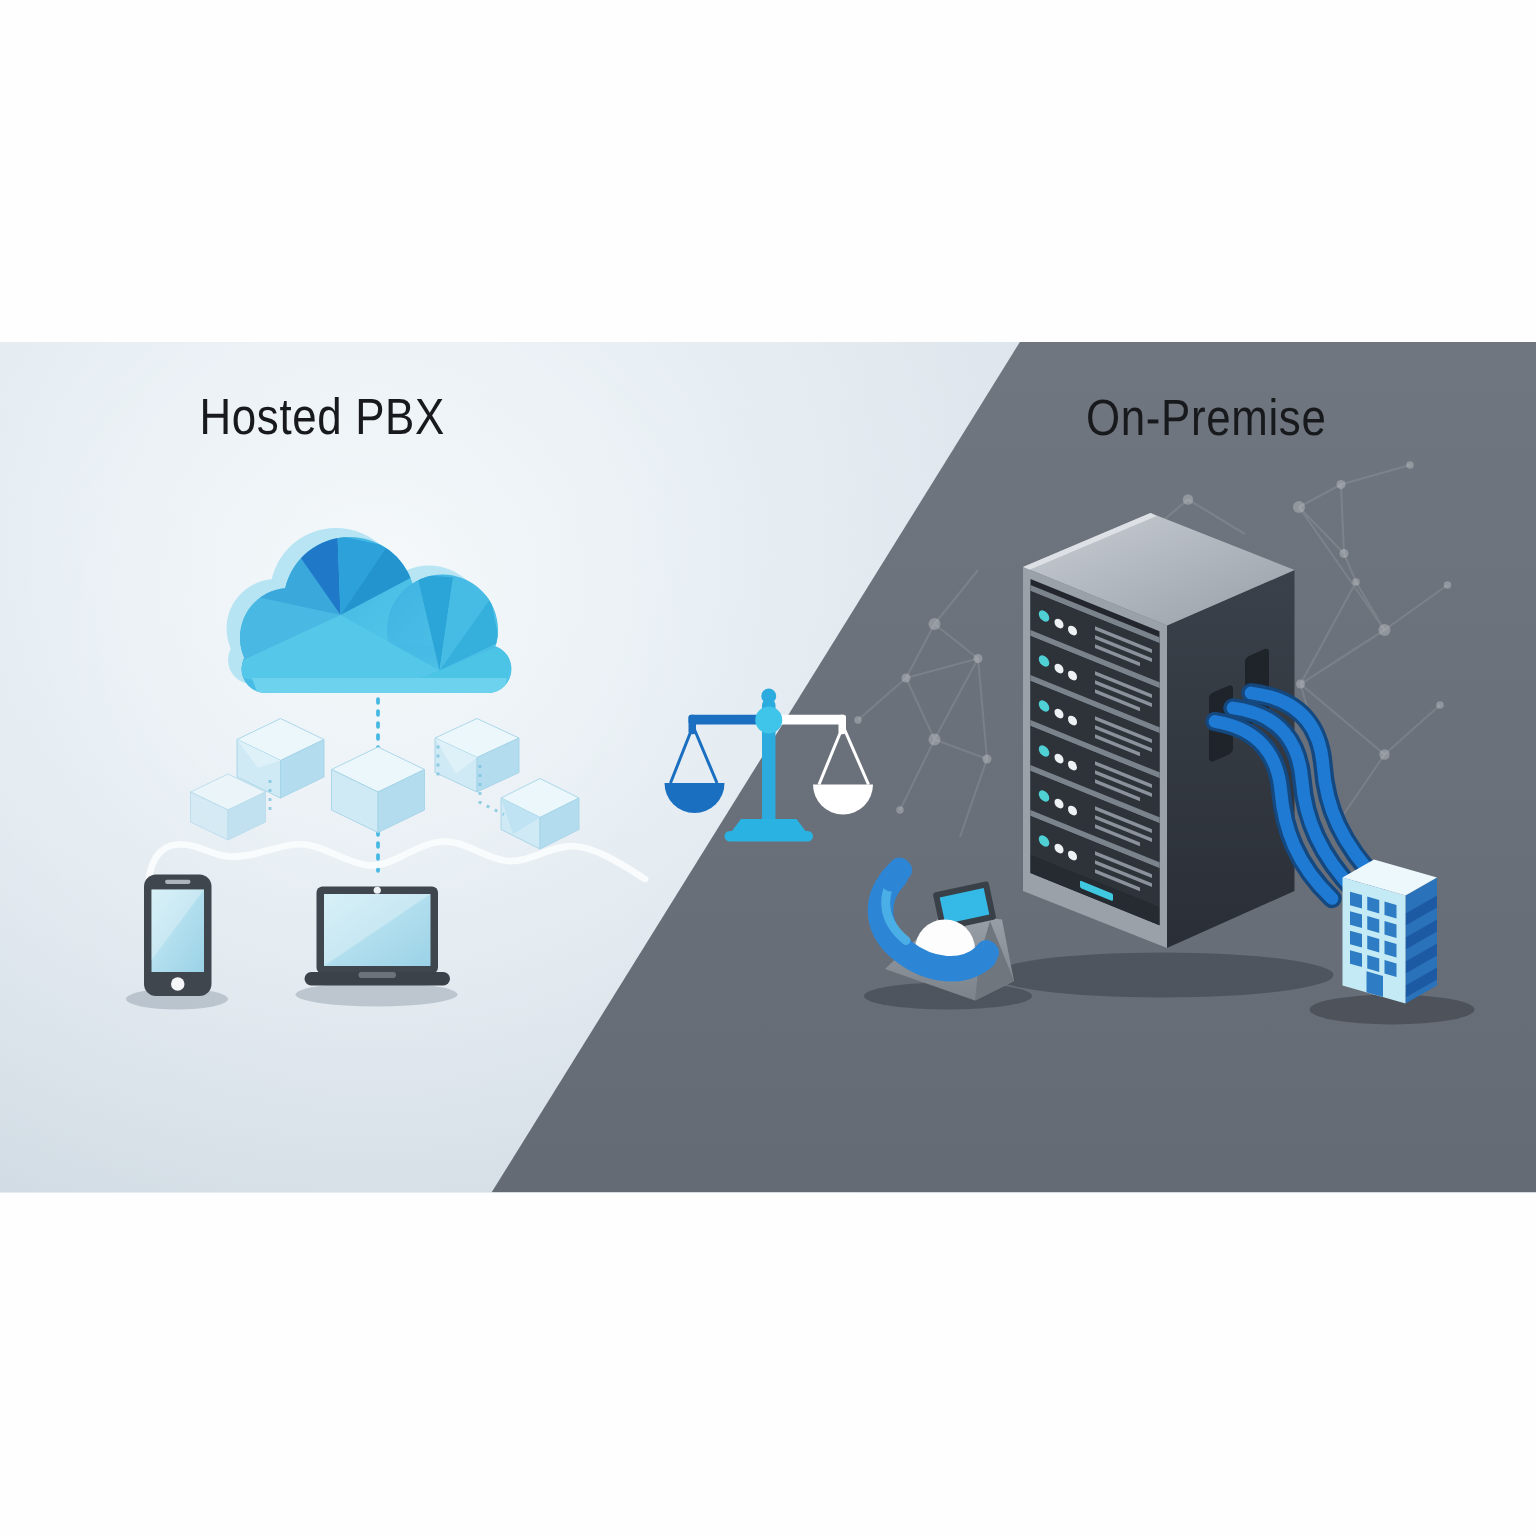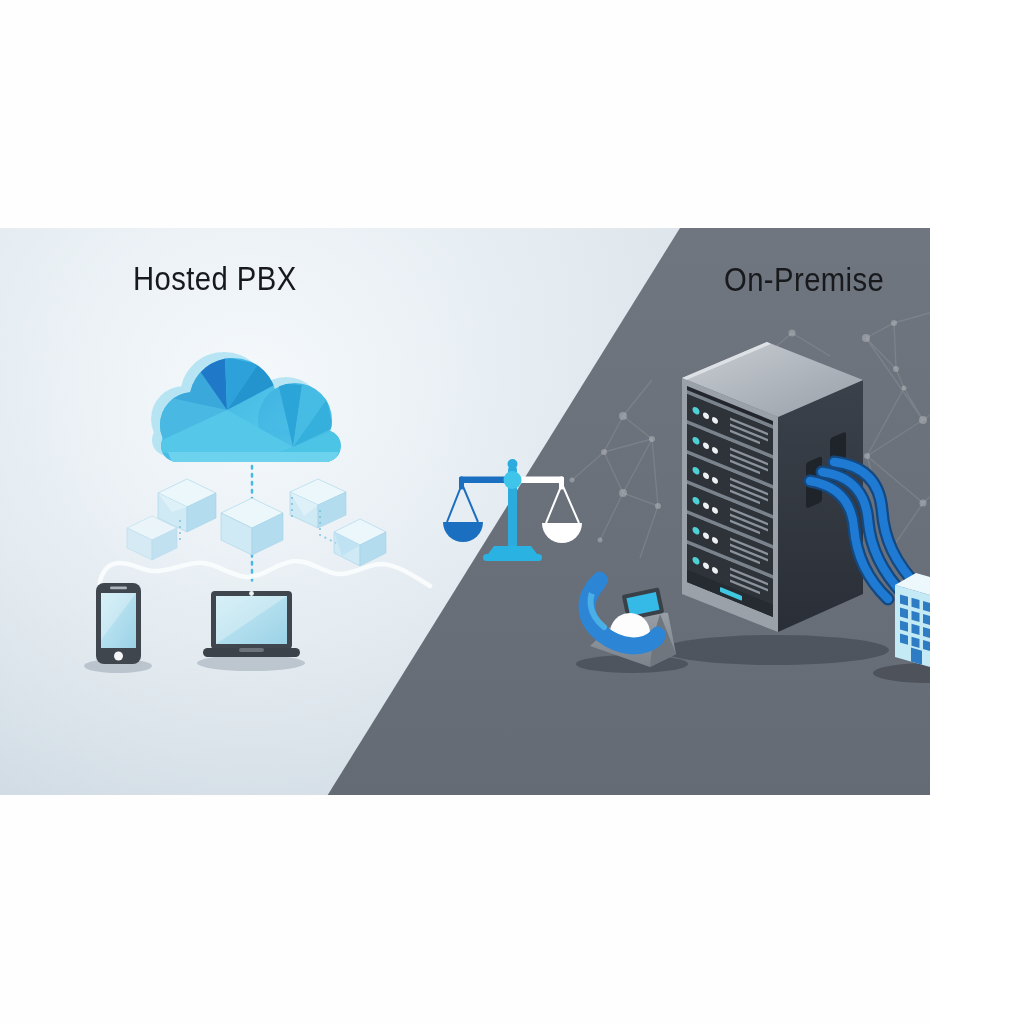--- a/index.html
+++ b/index.html
@@ -1,16 +1,16 @@
 <!DOCTYPE html>
 <html><head>
 <meta charset="utf-8">
 <style>
   html,body{margin:0;padding:0;background:#ffffff;}
-  .canvas{position:relative;width:930px;height:1024px;overflow:hidden;background:#fefefe;
+  .canvas{position:relative;width:1024px;height:1024px;overflow:hidden;background:#fefefe;
           font-family:"Liberation Sans", sans-serif;}
   .band{position:absolute;left:0;top:228px;width:1024px;height:567px;}
   .left-bg{position:absolute;inset:0;
     background:
       radial-gradient(circle at 250px 170px, rgba(250,253,255,.85) 0%, rgba(244,249,252,.45) 34%, rgba(230,238,244,0) 62%),
       linear-gradient(180deg,#dae3ea 0%,#d5dfe7 55%,#ccd7e0 100%);}
   .right-bg{position:absolute;inset:0;background:linear-gradient(180deg,#70767f 0%,#6a707a 55%,#656b75 100%);
     clip-path:polygon(66.4% 0, 100% 0, 100% 100%, 32% 100%);}
   .art{position:absolute;left:0;top:0;width:1024px;height:1024px;}
   .title{position:absolute;color:#17191c;font-size:34px;font-weight:400;letter-spacing:.5px;

